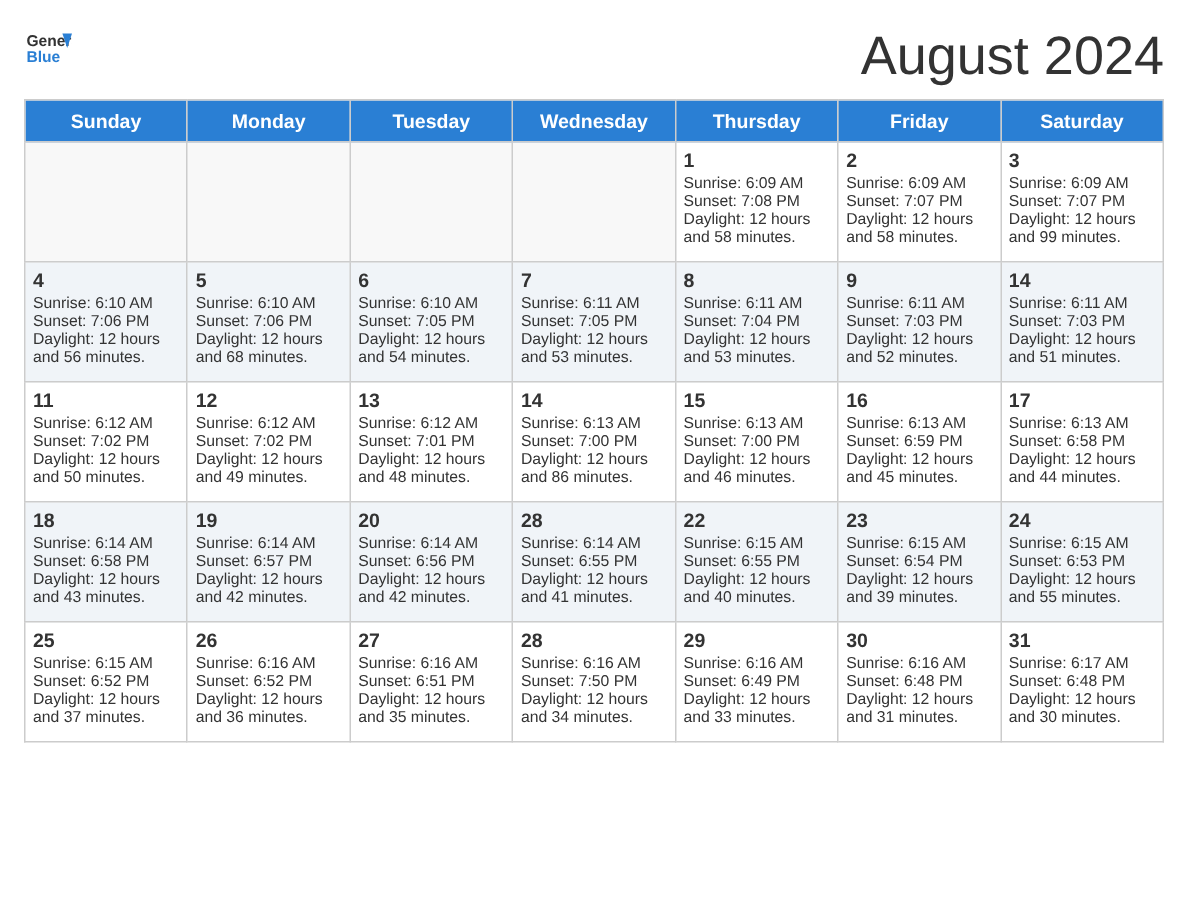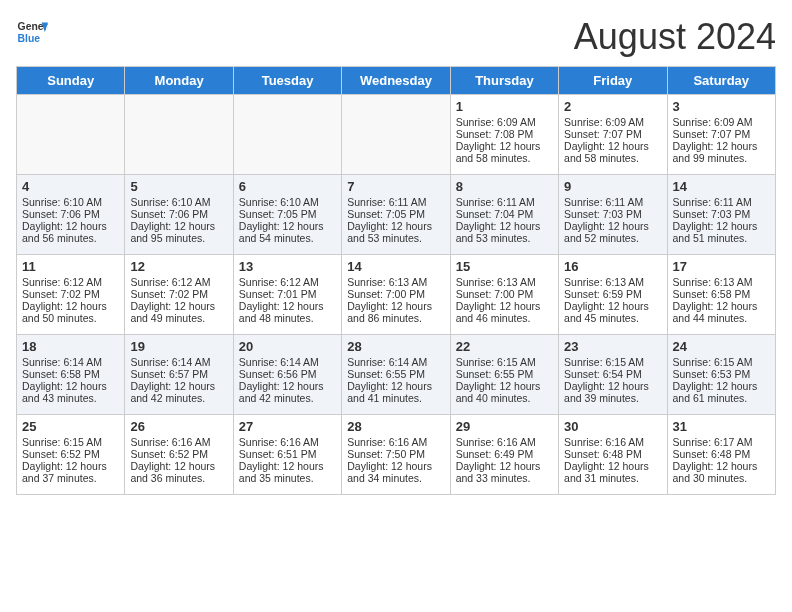--- a/index.html
+++ b/index.html
@@ -139,21 +139,21 @@
           <div>Sunrise: 6:10 AM</div>
           <div>Sunset: 7:06 PM</div>
           <div>Daylight: 12 hours</div>
           <div>and 56 minutes.</div>
         </td>
         <td>
           <span class="day-number">5</span>
           <div>Sunrise: 6:10 AM</div>
           <div>Sunset: 7:06 PM</div>
           <div>Daylight: 12 hours</div>
-          <div>and 95 minutes.</div>
+          <div>and 68 minutes.</div>
         </td>
         <td>
           <span class="day-number">6</span>
           <div>Sunrise: 6:10 AM</div>
           <div>Sunset: 7:05 PM</div>
           <div>Daylight: 12 hours</div>
           <div>and 54 minutes.</div>
         </td>
         <td>
           <span class="day-number">7</span>
@@ -276,21 +276,21 @@
           <div>Sunrise: 6:15 AM</div>
           <div>Sunset: 6:54 PM</div>
           <div>Daylight: 12 hours</div>
           <div>and 39 minutes.</div>
         </td>
         <td>
           <span class="day-number">24</span>
           <div>Sunrise: 6:15 AM</div>
           <div>Sunset: 6:53 PM</div>
           <div>Daylight: 12 hours</div>
-          <div>and 61 minutes.</div>
+          <div>and 55 minutes.</div>
         </td>
       </tr>
       <tr>
         <td>
           <span class="day-number">25</span>
           <div>Sunrise: 6:15 AM</div>
           <div>Sunset: 6:52 PM</div>
           <div>Daylight: 12 hours</div>
           <div>and 37 minutes.</div>
         </td>

